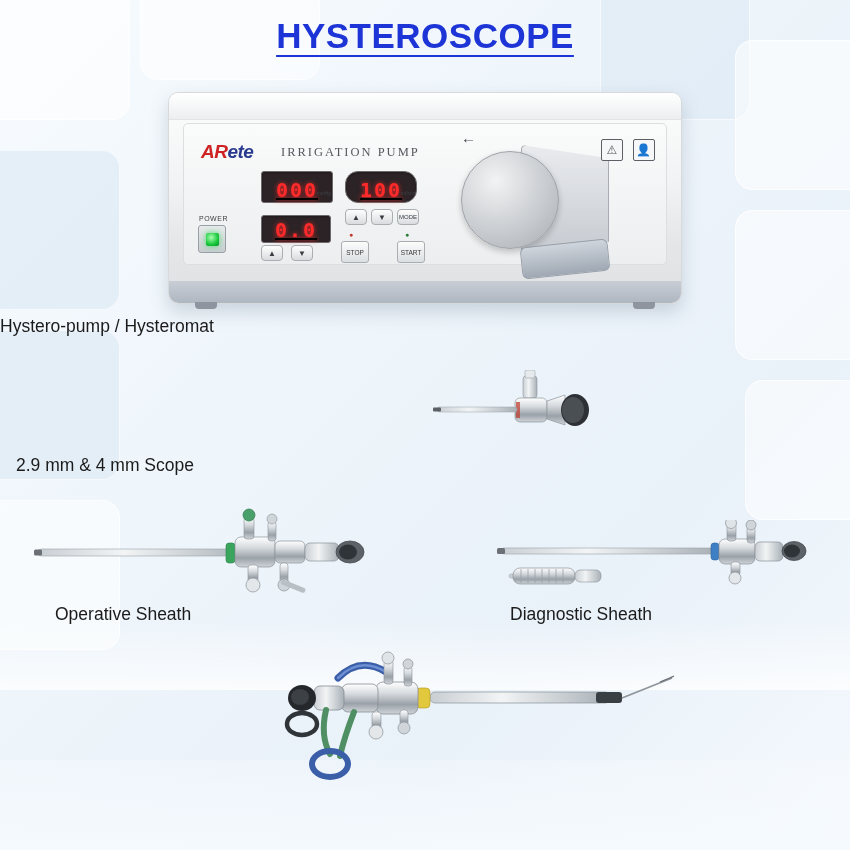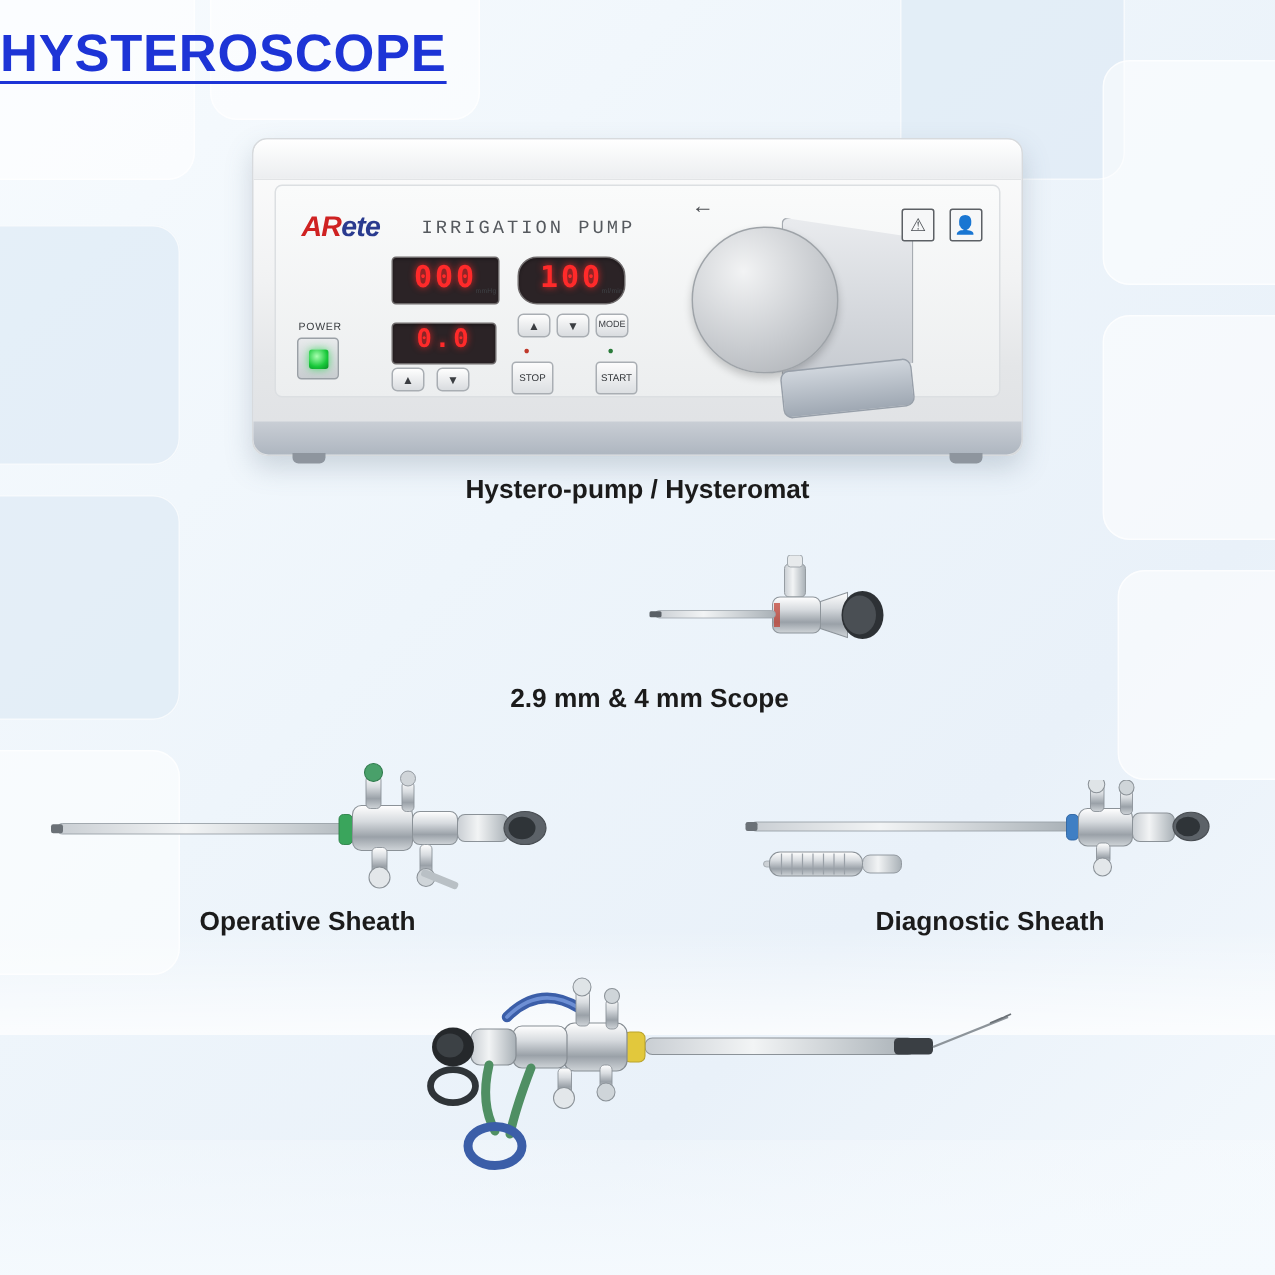--- a/index.html
+++ b/index.html
@@ -33,35 +33,35 @@
   .bg-band {
     position: absolute;
     left: 0; right: 0;
     background: linear-gradient(180deg, rgba(255,255,255,0.0), rgba(255,255,255,0.75));
   }
 
   .title {
     position: absolute;
     top: 16px;
     left: 0; right: 0;
-    text-align: left;
+    text-align: center;
     font-size: 35px;
     font-weight: bold;
     color: #1d34d6;
     letter-spacing: 0.5px;
     text-decoration: underline;
     text-underline-offset: 7px;
     text-decoration-thickness: 2px;
   }
 
   .caption {
     position: absolute;
-    text-align: center;
+    text-align: left;
     font-size: 17.5px;
-    font-weight: bold;
+    font-weight: normal;
     color: #1b1b1b;
     white-space: nowrap;
   }
 
   
   .pump {
     position: absolute;
     left: 168px;
     top: 92px;
     width: 512px;
@@ -109,45 +109,46 @@
     font-size: 19px;
     font-weight: bold;
     font-style: italic;
     color: #cf2222;
     letter-spacing: -0.5px;
   }
   .brand .blue { color: #2a3b8f; }
   .model-label {
     position: absolute;
     left: 112px; top: 52px;
-    font-family: Liberation Mono, monospace;
+    font-family: Liberation Serif, serif;
     font-size: 12.5px;
     letter-spacing: 2px;
     color: #55595e;
   }
 
   .led {
     position: absolute;
     background: #2b2326;
     border: 1px solid #6e6a6b;
     border-radius: 3px;
     display: flex;
-    align-items: flex-start;
+    align-items: flex-end;
     justify-content: center;
     box-shadow: 0 1px 2px rgba(0,0,0,0.3) inset;
+    text-decoration: underline;
   }
   .led span {
     font-family: "DejaVu Sans Mono", monospace;
     color: #ff2a2a;
     text-shadow: 0 0 5px rgba(255,40,40,0.85);
     font-weight: bold;
     letter-spacing: 2px;
   }
   .led.big span { font-size: 20px; }
-  .led.small span { font-size: 17px; }
+  .led.small span { font-size: 20px; }
 
   .led-tag {
     position: absolute;
     font-size: 4.5px;
     color: #3f4246;
     letter-spacing: 0.2px;
   }
 
   .btn-round {
     position: absolute;

